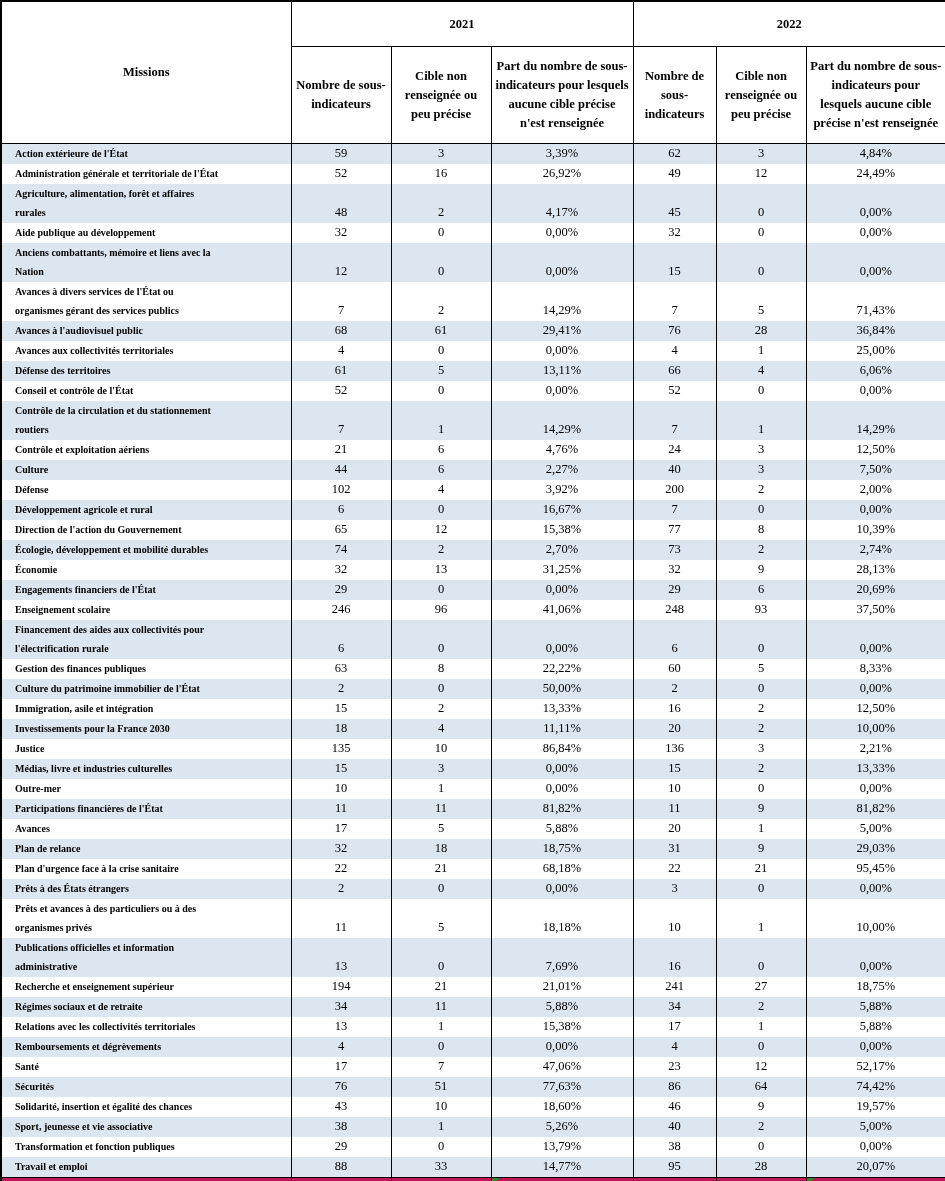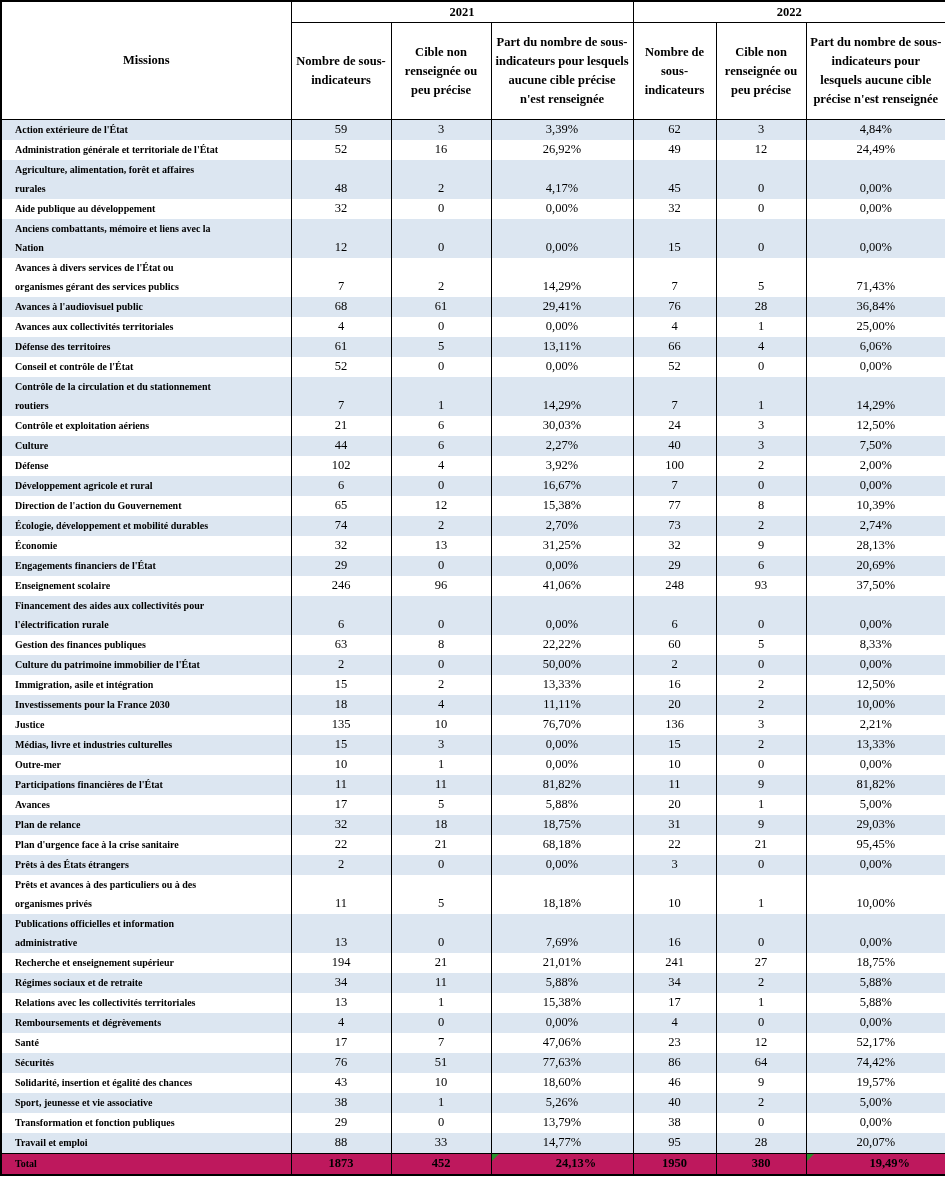--- a/index.html
+++ b/index.html
@@ -17,21 +17,21 @@
   th {
     border:1px solid #000;
     background:#fff;
     font-weight:bold;
     font-size:12.5px;
     line-height:19px;
     text-align:center;
     vertical-align:middle;
     padding:1px 3px;
   }
-  thead tr.years th { height:20px; padding:0 3px; }
+  thead tr.years th { height:20px; padding:12px 3px; }
   thead tr.subs  th { height:94px; }
   tbody td {
     border-left:1px solid #000;
     border-right:1px solid #000;
     font-size:12.5px;
     line-height:19px;
     vertical-align:bottom;
     padding:0 3px 1px 3px;
     overflow:hidden;
   }
@@ -187,40 +187,40 @@
         <td class="val">1</td>
         <td class="val">14,29%</td>
         <td class="val">7</td>
         <td class="val">1</td>
         <td class="val">14,29%</td>
       </tr>
       <tr class="single">
         <td class="mission">Contrôle et exploitation aériens</td>
         <td class="val">21</td>
         <td class="val">6</td>
-        <td class="val">30,03%</td>
+        <td class="val">4,76%</td>
         <td class="val">24</td>
         <td class="val">3</td>
         <td class="val">12,50%</td>
       </tr>
       <tr class="single alt">
         <td class="mission">Culture</td>
         <td class="val">44</td>
         <td class="val">6</td>
         <td class="val">2,27%</td>
         <td class="val">40</td>
         <td class="val">3</td>
         <td class="val">7,50%</td>
       </tr>
       <tr class="single">
         <td class="mission">Défense</td>
         <td class="val">102</td>
         <td class="val">4</td>
         <td class="val">3,92%</td>
-        <td class="val">100</td>
+        <td class="val">200</td>
         <td class="val">2</td>
         <td class="val">2,00%</td>
       </tr>
       <tr class="single alt">
         <td class="mission">Développement agricole et rural</td>
         <td class="val">6</td>
         <td class="val">0</td>
         <td class="val">16,67%</td>
         <td class="val">7</td>
         <td class="val">0</td>
@@ -314,21 +314,21 @@
         <td class="val">4</td>
         <td class="val">11,11%</td>
         <td class="val">20</td>
         <td class="val">2</td>
         <td class="val">10,00%</td>
       </tr>
       <tr class="single">
         <td class="mission">Justice</td>
         <td class="val">135</td>
         <td class="val">10</td>
-        <td class="val">76,70%</td>
+        <td class="val">86,84%</td>
         <td class="val">136</td>
         <td class="val">3</td>
         <td class="val">2,21%</td>
       </tr>
       <tr class="single alt">
         <td class="mission">Médias, livre et industries culturelles</td>
         <td class="val">15</td>
         <td class="val">3</td>
         <td class="val">0,00%</td>
         <td class="val">15</td>

